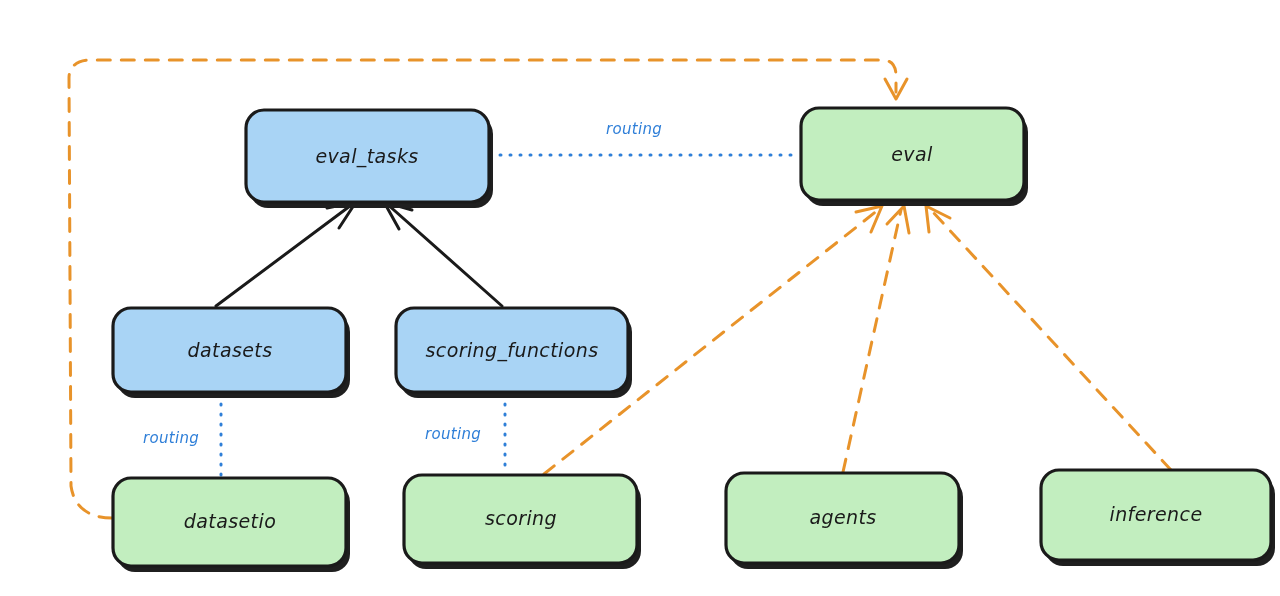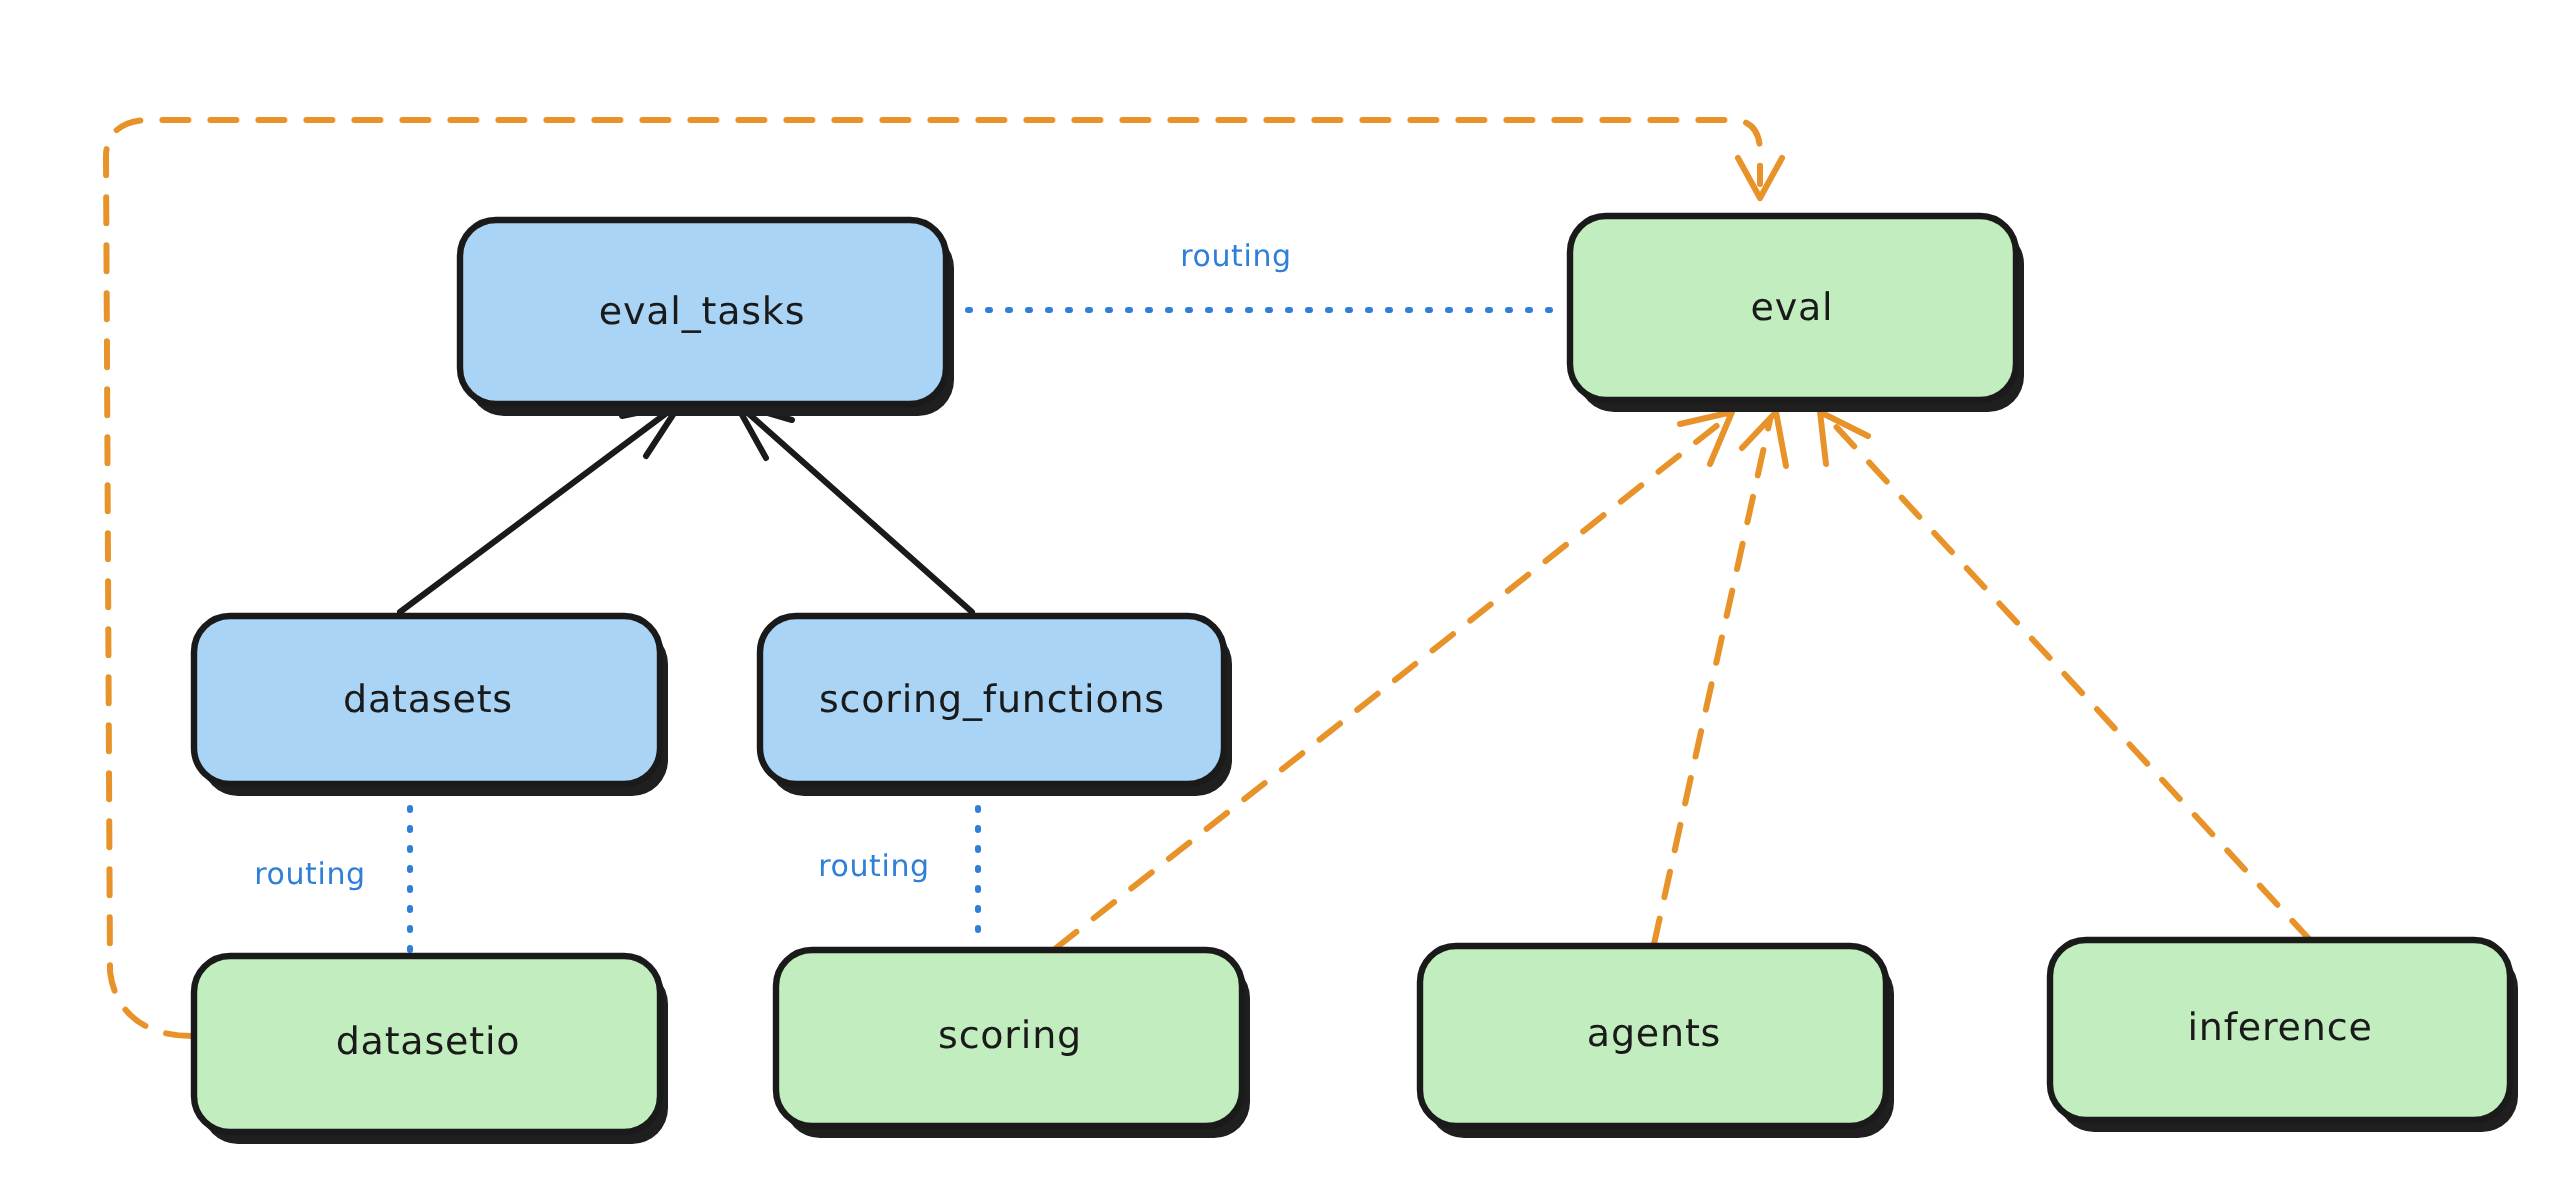--- a/index.html
+++ b/index.html
@@ -10,24 +10,25 @@
   }
   body {
     width: 1280px;
     height: 596px;
     position: relative;
     overflow: hidden;
     font-family: "DejaVu Sans", sans-serif;
   }
   #diagram-root {
     position: absolute;
-    left: 0;
+    left: 16px;
     top: 0;
     width: 1024px;
     height: 596px;
+    font-style: italic;
   }
   svg.layer {
     position: absolute;
     left: 0;
     top: 0;
     width: 1280px;
     height: 596px;
   }
   .node-label {
     font-family: "DejaVu Sans", sans-serif;

